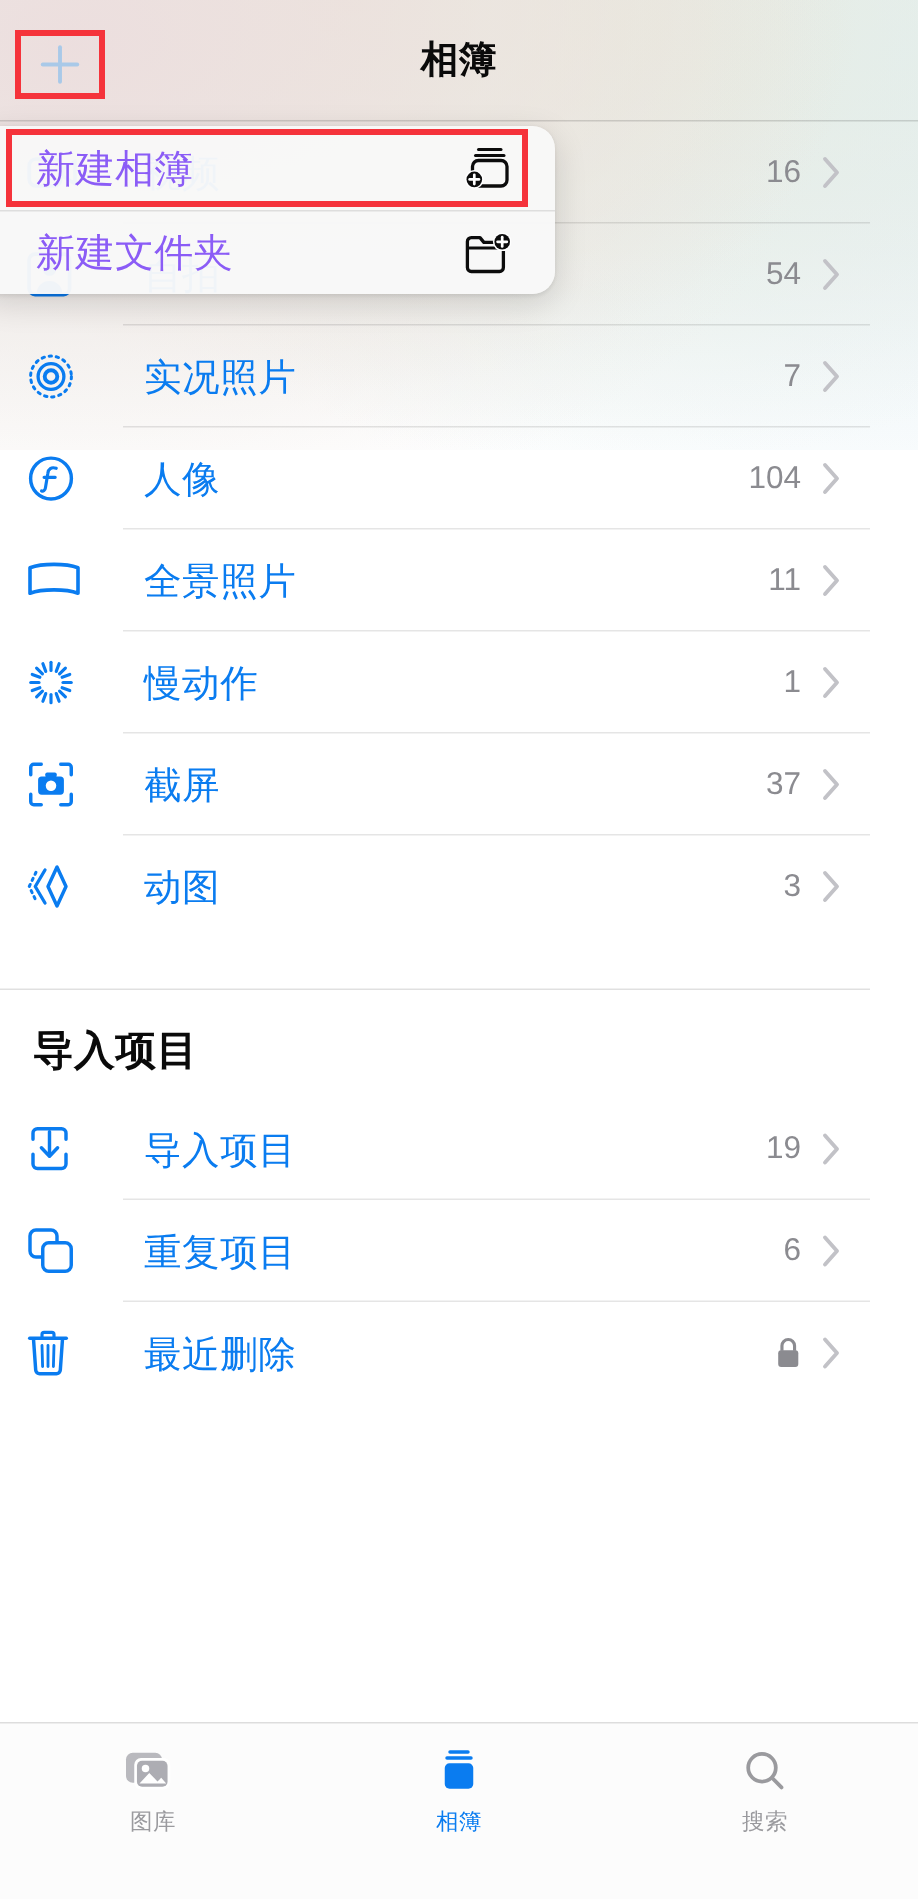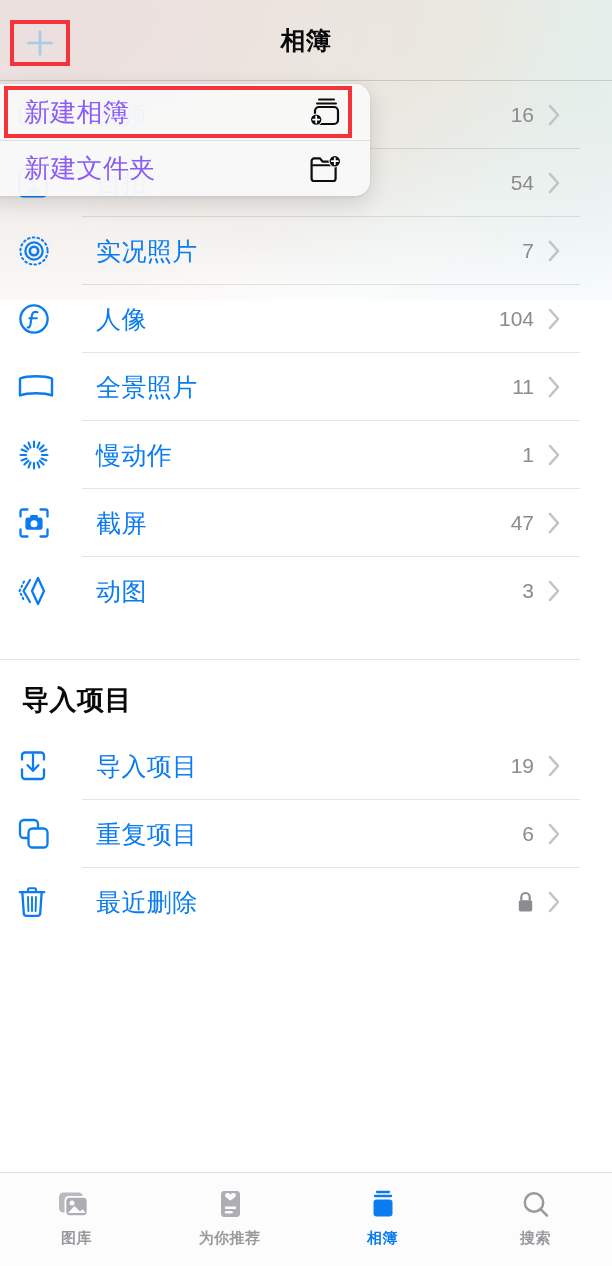--- a/index.html
+++ b/index.html
@@ -153,26 +153,25 @@
     font-size: 27px;
     font-weight: bold;
     color: #0a0a0a;
     padding: 22px 0 14px 22px;
     letter-spacing: 0.5px;
   }
 
   
   .tabbar {
     position: absolute;
-    left: 0; bottom: 0; width: 612px; height: 94px;
+    left: 0; bottom: 0; width: 612px; height: 118px;
     background: rgba(252,252,252,0.96);
     border-top: 1px solid rgba(0,0,0,0.12);
     display: flex;
     z-index: 20;
-    font-weight: bold;
   }
   .tab {
     flex: 1;
     display: flex;
     flex-direction: column;
     align-items: center;
     justify-content: flex-start;
     padding-top: 12px;
   }
   .tab-icon { height: 40px; display: flex; align-items: center; justify-content: center; }
@@ -320,21 +319,21 @@
             <path d="M22.5 2.5 H27.5 a2 2 0 0 1 2 2 V9.5"></path>
             <path d="M29.5 22.5 V27.5 a2 2 0 0 1 -2 2 H22.5"></path>
             <path d="M9.5 29.5 H4.5 a2 2 0 0 1 -2 -2 V22.5"></path>
           </g>
           <rect x="7.4" y="10.6" width="17.2" height="12.2" rx="2.4" fill="#0a7cf0"></rect>
           <rect x="12.2" y="8" width="7.6" height="3.4" rx="1.2" fill="#0a7cf0"></rect>
           <circle cx="16" cy="16.8" r="3.5" fill="#ffffff"></circle>
         </svg>
       </span>
       <span class="row-label">截屏</span>
-      <span class="row-count">47</span>
+      <span class="row-count">37</span>
       <span class="row-chevron">
         <svg width="13" height="22" viewBox="0 0 13 22">
             <path d="M2 2 L10 11 L2 20" fill="none" stroke="#c2c2c7" stroke-width="2.6" stroke-linecap="round" stroke-linejoin="round"></path>
           </svg>
       </span>
       <span class="row-sep"></span>
     </div>
 
     <div class="row">
       <span class="row-icon">
@@ -478,31 +477,20 @@
           <rect x="2" y="3.5" width="24" height="20" rx="4.5" fill="#b9b9be"></rect>
           <rect x="7.5" y="7" width="24" height="21" rx="4.5" fill="#ffffff"></rect>
           <rect x="9.3" y="8.8" width="20.4" height="17.4" rx="3.4" fill="#adadb3"></rect>
           <circle cx="15" cy="14" r="2.5" fill="#ffffff"></circle>
           <path d="M11 24 L17.5 17 L23 22.6 L25.5 20.2 L28.8 24 Z" fill="#ffffff"></path>
         </svg>
       </span>
       <span class="tab-label">图库</span>
     </div>
 
-    <div class="tab">
-      <span class="tab-icon">
-        <svg width="34" height="32" viewBox="0 0 34 32">
-          <rect x="8" y="2" width="19" height="26" rx="3.4" fill="#adadb3"></rect>
-          <path d="M17.5 12.6 c-1.5 -3.2 -5.4 -2.2 -5.4 0.6 c0 2.4 3.2 4.2 5.4 6.1 c2.2 -1.9 5.4 -3.7 5.4 -6.1 c0 -2.8 -3.9 -3.8 -5.4 -0.6 Z" fill="#ffffff" transform="translate(0,-5.2) scale(1,0.86)"></path>
-          <rect x="11.8" y="17.5" width="11.4" height="2.5" rx="1.25" fill="#ffffff"></rect>
-          <rect x="11.8" y="22" width="8" height="2.5" rx="1.25" fill="#ffffff"></rect>
-        </svg>
-      </span>
-      <span class="tab-label">为你推荐</span>
-    </div>
 
     <div class="tab active">
       <span class="tab-icon">
         <svg width="34" height="32" viewBox="0 0 34 32">
           <line x1="11" y1="3" x2="23" y2="3" stroke="#0a7cf0" stroke-width="2.3" stroke-linecap="round"></line>
           <line x1="9" y1="7" x2="25" y2="7" stroke="#0a7cf0" stroke-width="2.3" stroke-linecap="round"></line>
           <rect x="7.5" y="10.5" width="19" height="17" rx="3.2" fill="#0a7cf0"></rect>
         </svg>
       </span>
       <span class="tab-label">相簿</span>

